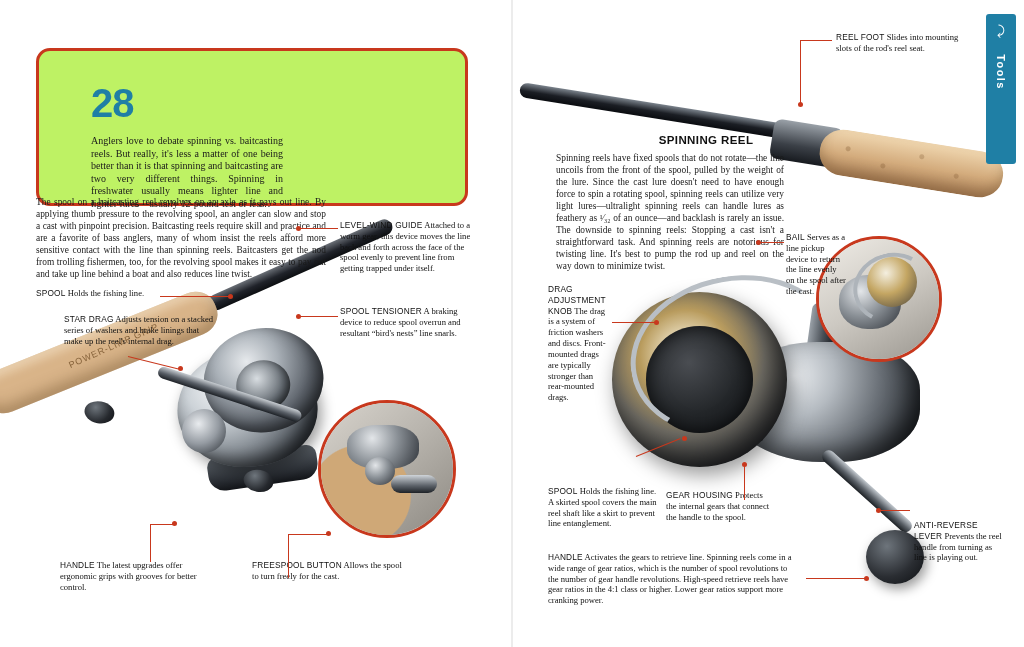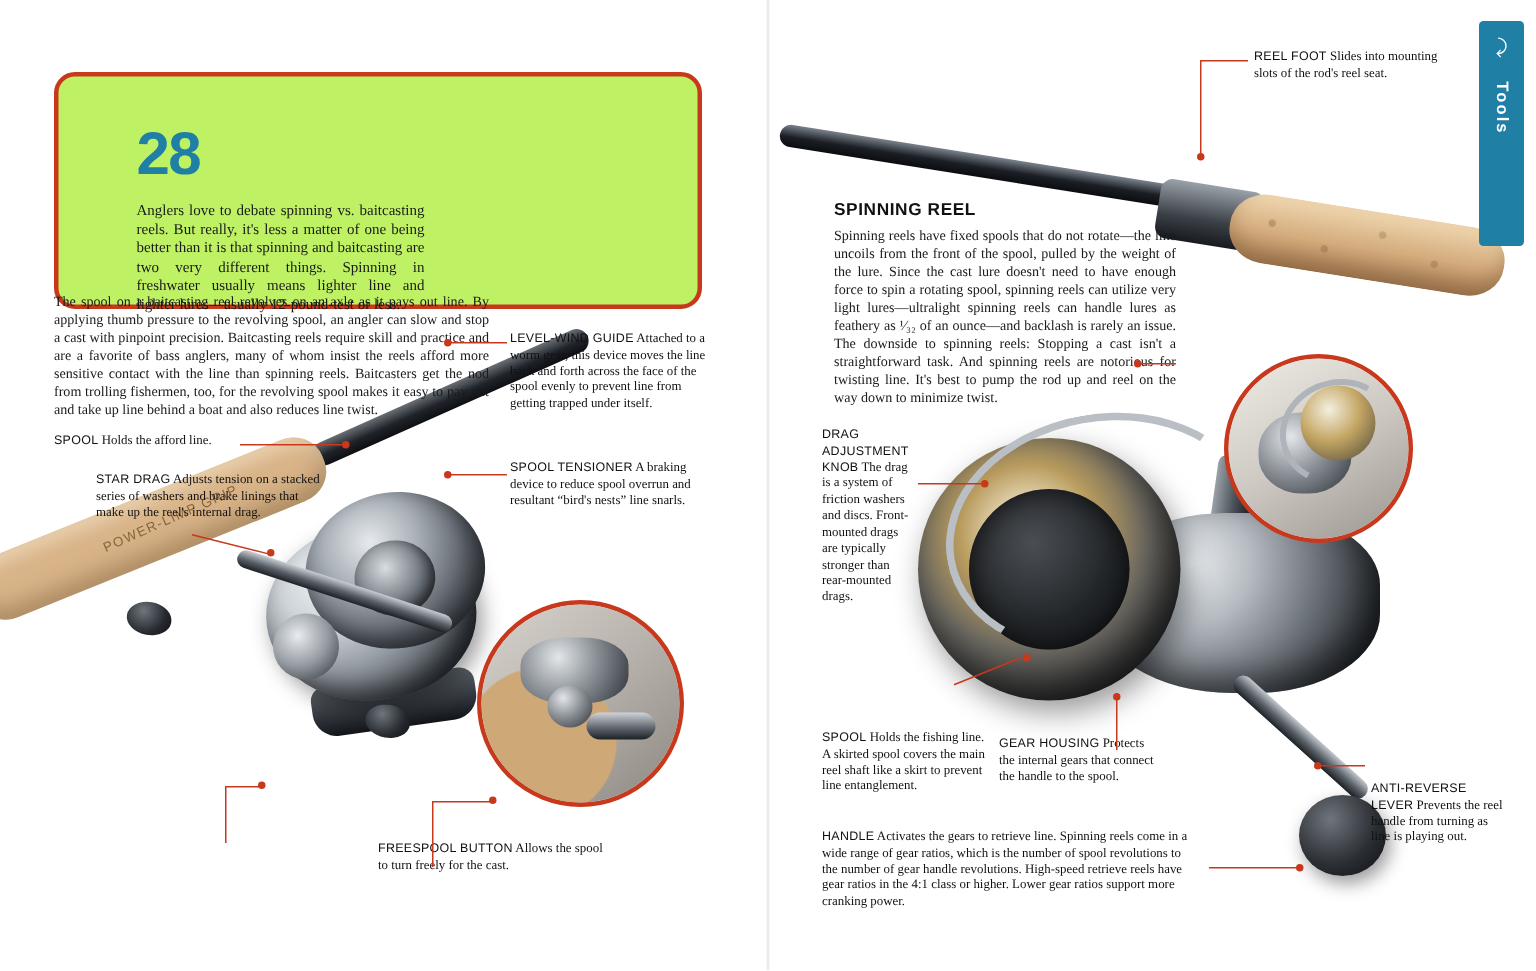--- a/index.html
+++ b/index.html
@@ -82,20 +82,21 @@
   }
   
   .sec-head {
     position: absolute;
     font-family: "Liberation Sans", sans-serif;
     font-weight: bold;
     font-size: 11.5px;
     letter-spacing: 0.4px;
     color: #111;
     text-transform: uppercase;
+    text-align: center;
   }
   .sec-body {
     position: absolute;
     font-size: 9.4px;
     line-height: 1.28;
     text-align: justify;
     color: #1a1a1a;
   }
   
   .callout {
@@ -465,21 +466,21 @@
 
   <div class="tab">
     <div class="tab-icon">⤸</div>
     <div class="tab-label">Tools</div>
   </div>
 
   <div class="sec-body" style="left:36px; top:196px; width:290px;">The spool on a baitcasting reel revolves on an axle as it pays out line. By applying thumb pressure to the revolving spool, an angler can slow and stop a cast with pinpoint precision. Baitcasting reels require skill and practice and are a favorite of bass anglers, many of whom insist the reels afford more sensitive contact with the line than spinning reels. Baitcasters get the nod from trolling fishermen, too, for the revolving spool makes it easy to pay out and take up line behind a boat and also reduces line twist.</div>
 
   <div class="callout" style="left:36px; top:288px; width:150px;">
     <b>Spool</b>
-    <span>Holds the afford line.</span>
+    <span>Holds the fishing line.</span>
   </div>
   <div class="lead" style="left:160px; top:296px; width:70px; height:1px;"></div>
   <div class="dot" style="left:228px; top:294px;"></div>
 
   <div class="callout" style="left:36px; top:314px; width:150px;margin-left:28px;">
     <b>Star Drag</b>
     <span>Adjusts tension on a stacked series of washers and brake linings that make up the reel's internal drag.</span>
   </div>
   <div class="lead" style="left:128px; top:356px; width:52px; height:1px; transform:rotate(14deg); transform-origin:left center;"></div>
   <div class="dot" style="left:178px; top:366px;"></div>
@@ -492,20 +493,24 @@
   <div class="lead" style="left:300px; top:228px; width:38px; height:1px;"></div>
   <div class="dot" style="left:296px; top:226px;"></div>
 
   <div class="callout" style="left:340px; top:306px; width:140px;">
     <b>Spool Tensioner</b>
     <span>A braking device to reduce spool overrun and resultant “bird's nests” line snarls.</span>
   </div>
   <div class="lead" style="left:300px; top:316px; width:38px; height:1px;"></div>
   <div class="dot" style="left:296px; top:314px;"></div>
 
+  <div class="callout" style="left:60px; top:560px; width:150px;">
+    <b>Handle</b>
+    <span>The latest upgrades offer ergonomic grips with grooves for better control.</span>
+  </div>
   <div class="lead" style="left:150px; top:524px; width:1px; height:38px;"></div>
   <div class="lead" style="left:150px; top:524px; width:24px; height:1px;"></div>
   <div class="dot" style="left:172px; top:521px;"></div>
 
   <div class="callout" style="left:252px; top:560px; width:150px;">
     <b>Freespool Button</b>
     <span>Allows the spool to turn freely for the cast.</span>
   </div>
   <div class="lead" style="left:288px; top:534px; width:1px; height:44px;"></div>
   <div class="lead" style="left:288px; top:534px; width:40px; height:1px;"></div>
@@ -515,20 +520,24 @@
   <div class="sec-body" style="left:556px; top:152px; width:228px;">Spinning reels have fixed spools that do not rotate—the line uncoils from the front of the spool, pulled by the weight of the lure. Since the cast lure doesn't need to have enough force to spin a rotating spool, spinning reels can utilize very light lures—ultralight spinning reels can handle lures as feathery as ¹⁄₃₂ of an ounce—and backlash is rarely an issue. The downside to spinning reels: Stopping a cast isn't a straightforward task. And spinning reels are notorious for twisting line. It's best to pump the rod up and reel on the way down to minimize twist.</div>
 
   <div class="callout" style="left:836px; top:32px; width:128px;">
     <b>Reel Foot</b>
     <span>Slides into mounting slots of the rod's reel seat.</span>
   </div>
   <div class="lead" style="left:800px; top:40px; width:32px; height:1px;"></div>
   <div class="lead" style="left:800px; top:40px; width:1px; height:64px;"></div>
   <div class="dot" style="left:798px; top:102px;"></div>
 
+  <div class="callout" style="left:786px; top:232px; width:60px;">
+    <b>Bail</b>
+    <span>Serves as a line pickup device to return the line evenly on the spool after the cast.</span>
+  </div>
   <div class="lead" style="left:760px; top:242px; width:24px; height:1px;"></div>
   <div class="dot" style="left:756px; top:240px;"></div>
 
   <div class="callout" style="left:548px; top:284px; width:62px;">
     <b>Drag Adjustment Knob</b>
     <span>The drag is a system of friction washers and discs. Front-mounted drags are typically stronger than rear-mounted drags.</span>
   </div>
   <div class="lead" style="left:612px; top:322px; width:44px; height:1px;"></div>
   <div class="dot" style="left:654px; top:320px;"></div>
 

